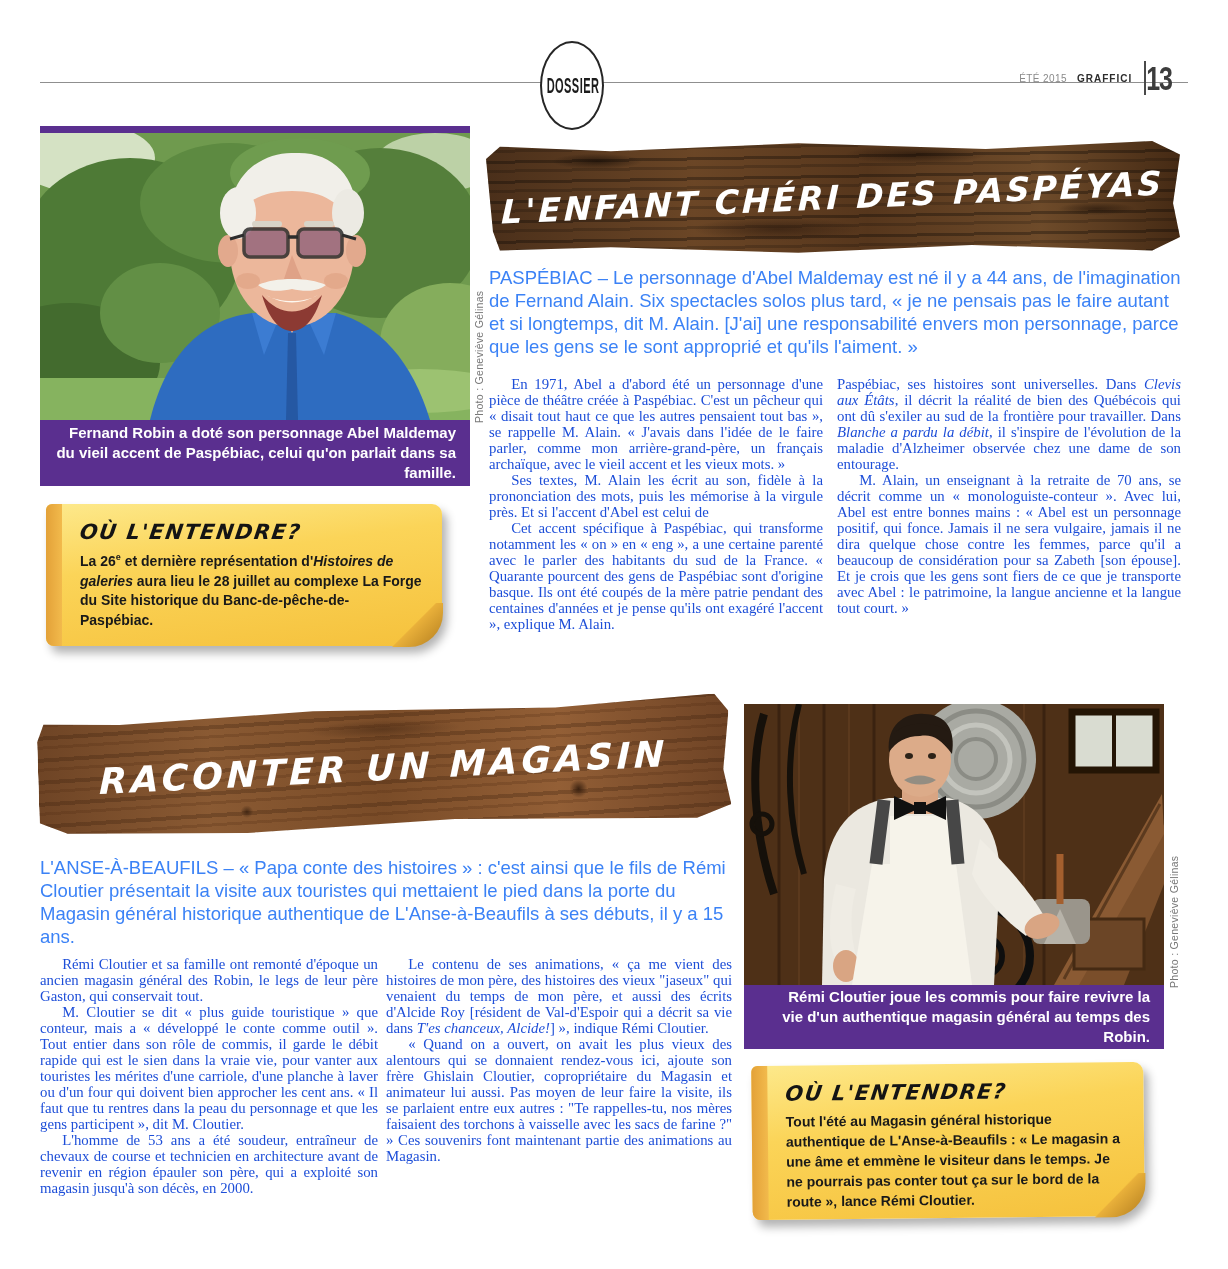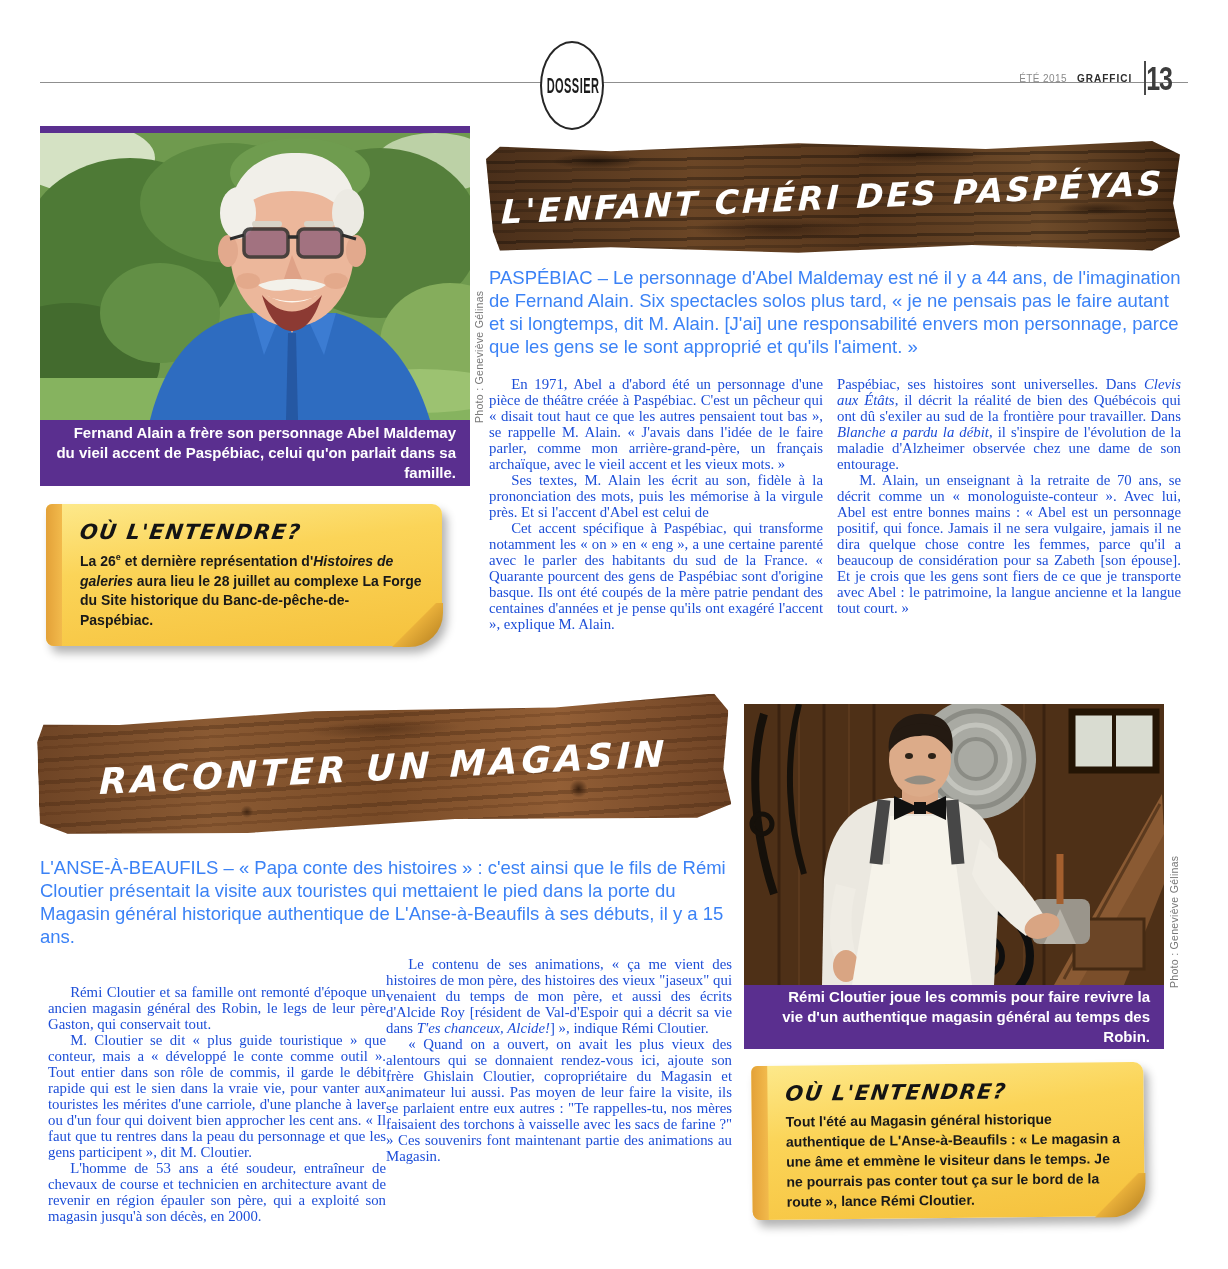--- a/index.html
+++ b/index.html
@@ -58,21 +58,21 @@
   
   .lead{position:absolute;font-size:18.5px;line-height:23px;color:#3b82f6;text-align:left;}
   .lead1{left:489px;top:266px;width:692px;}
   .lead2{left:40px;top:856px;width:700px;}
   .serif-col{position:absolute;font-family:"Liberation Serif",serif;font-size:14.8px;line-height:16px;
     color:#1d4ed8;text-align:justify;}
   .serif-col p{margin:0;text-indent:1.5em;}
   .serif-col p.noindent{text-indent:0;}
   .col1a{left:489px;top:376px;width:334px;}
   .col1b{left:837px;top:376px;width:344px;}
-  .col2a{left:48px;top:956px;width:338px;margin-top:28px;}
+  .col2a{left:40px;top:956px;width:338px;}
   .col2b{left:386px;top:956px;width:346px;}
   .serif-col em{font-style:italic;}
 
   
   .sticky{position:absolute;box-sizing:border-box;border-radius:6px 10px 34px 8px;
     background:linear-gradient(172deg,#fde98c 0%,#fbd458 38%,#f5c13c 100%);
     box-shadow:5px 7px 10px rgba(0,0,0,.30);padding:16px 20px 14px 34px;}
   .sticky::before{content:"";position:absolute;left:0;top:0;bottom:0;width:16px;
     background:linear-gradient(90deg,#e3a138,#f2ba4c);border-radius:6px 0 0 8px;}
   .sticky::after{content:"";position:absolute;right:-1px;bottom:-1px;width:52px;height:44px;
@@ -147,21 +147,21 @@
 
       <path d="M218,152 C235,144 269,144 286,152 C276,160 262,158 252,156 C242,158 228,160 218,152 Z" fill="#f3f1ea"></path>
 
       <path d="M222,162 C240,184 264,184 282,162 C274,190 262,198 252,198 C242,198 230,190 222,162 Z" fill="#8c3a33"></path>
       <path d="M226,162 C244,172 260,172 278,162 C264,170 240,170 226,162 Z" fill="#fdf8f0"></path>
       <ellipse cx="208" cy="148" rx="12" ry="8" fill="#e0a385" opacity=".7"></ellipse>
       <ellipse cx="296" cy="148" rx="12" ry="8" fill="#e0a385" opacity=".7"></ellipse>
     </svg>
   </div>
   <div class="caption caption1">
-    <span>Fernand Alain a frère son personnage Abel Maldemay du vieil accent de Paspébiac, celui qu'on parlait dans sa famille.</span>
+    <span>Fernand Robin a doté son personnage Abel Maldemay du vieil accent de Paspébiac, celui qu'on parlait dans sa famille.</span>
   </div>
   <div class="vcredit vcredit1">Photo : Geneviève Gélinas</div>
 
   <div class="banner banner1">
     <div class="banner-title">L'ENFANT CHÉRI DES PASPÉYAS</div>
   </div>
 
   <div class="lead lead1">PASPÉBIAC – Le personnage d'Abel Maldemay est né il y a 44 ans, de l'imagination de Fernand Alain. Six spectacles solos plus tard, « je ne pensais pas le faire autant et si longtemps, dit M. Alain. [J'ai] une responsabilité envers mon personnage, parce que les gens se le sont approprié et qu'ils l'aiment. »</div>
 
   <div class="serif-col col1a">

